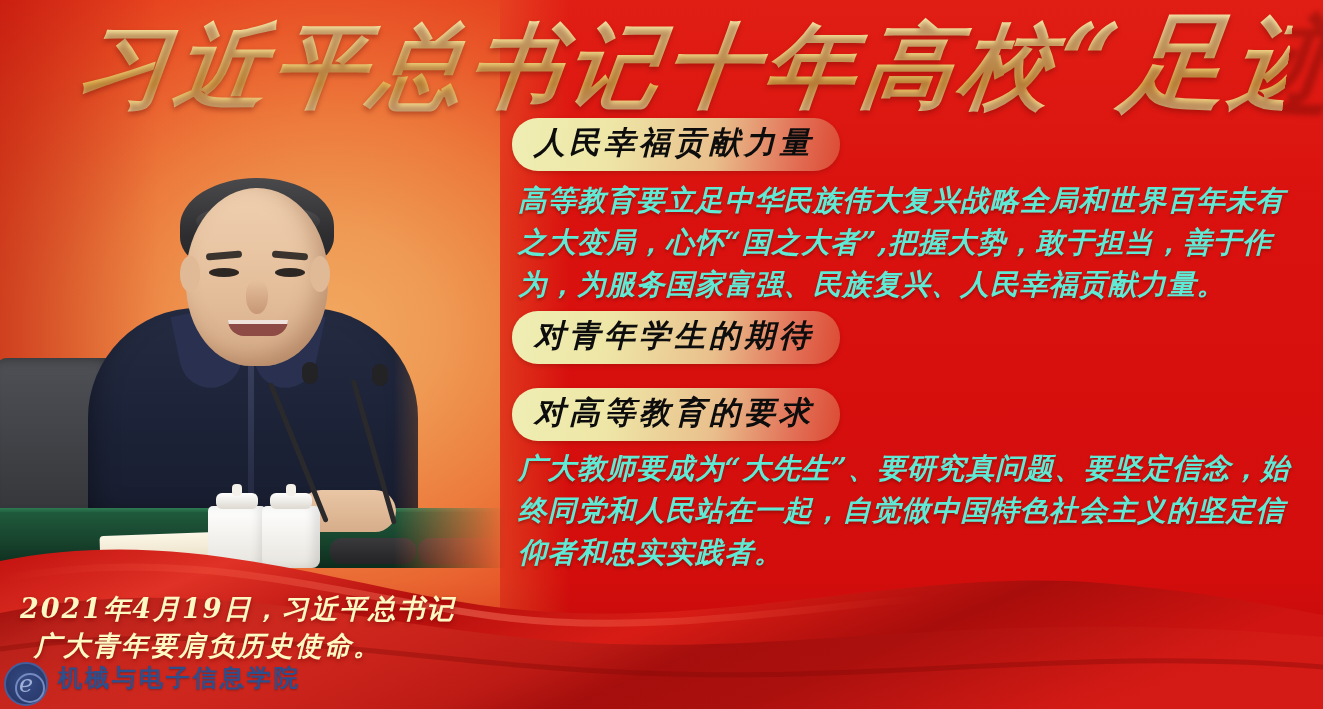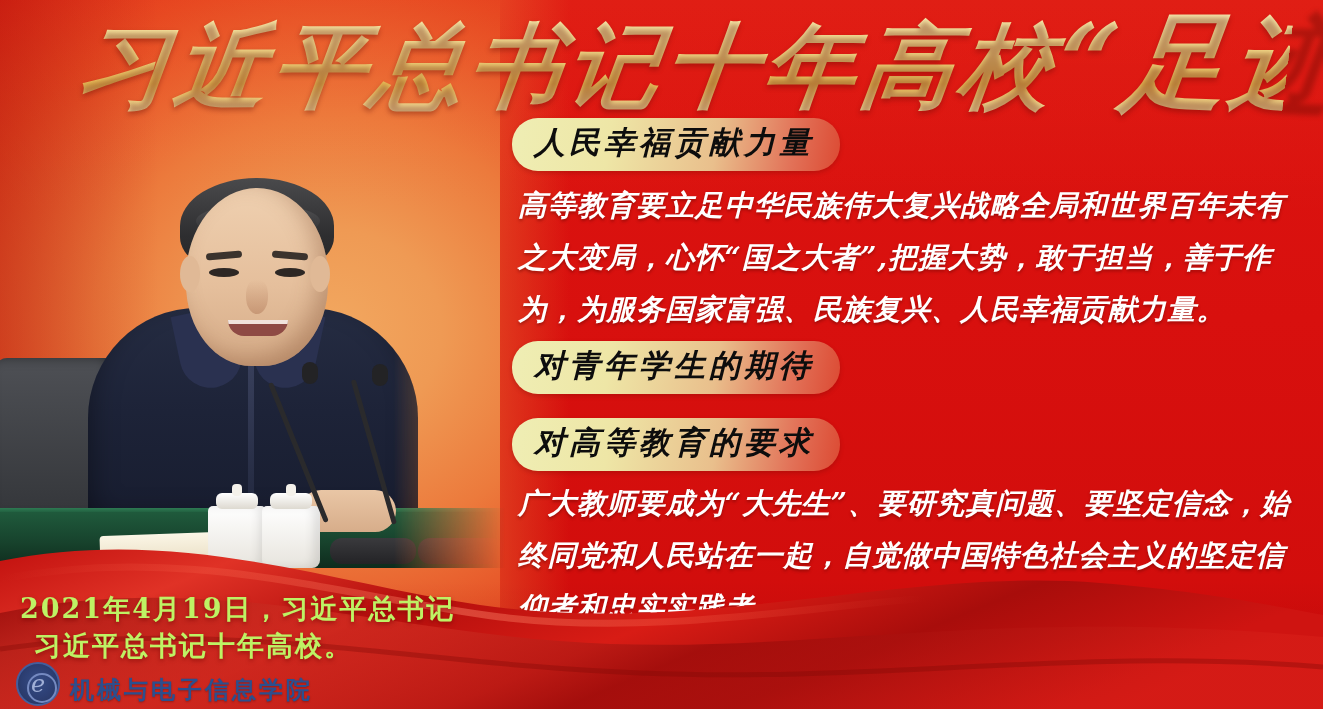--- a/index.html
+++ b/index.html
@@ -225,23 +225,23 @@
     white-space: nowrap;
     box-shadow: 0 2px 4px rgba(90,10,0,.25);
   }
   .para {
     margin: 6px 0 0 6px;
     width: 790px;
     font-family: "DejaVu Serif", "Liberation Serif", serif;
     font-size: 28.5px;
     font-weight: 700;
     font-style: italic;
-    line-height: 52px;
+    line-height: 42px;
     letter-spacing: 1px;
-    color: #ffffff;
+    color: #5eead4;
     text-shadow: 0 2px 3px rgba(90,6,0,.45);
   }
   .sec1 .para { margin-top: 8px; }
   .sec2 { }
   .sec3 { margin-top: 24px; }
 
   
   .ribbon {
     position: absolute;
     left: 0; bottom: 0;
@@ -251,33 +251,34 @@
   .ribbon svg { display:block; width:100%; height:100%; }
 
   
   .caption {
     position: absolute;
     left: 20px; top: 590px;
     width: 470px;
     font-family: "DejaVu Serif", "Liberation Serif", serif;
     font-size: 27px;
     font-weight: 700;
+    font-style: italic;
     line-height: 37px;
     letter-spacing: 2px;
-    color: #bef264;
+    color: #fef9c3;
     text-shadow: 0 2px 4px rgba(110,0,0,.55);
   }
   .caption .line2 { display:block; padding-left: 14px; }
 
   
   .logo-row {
     position: absolute;
-    left: 16px; top: 662px;
+    left: 4px; top: 662px;
     display: flex;
-    align-items: flex-end;
+    align-items: flex-start;
     gap: 10px;
   }
   .logo-mark {
     width: 44px; height: 44px;
     border-radius: 50%;
     background: radial-gradient(circle at 50% 45%, #2a4f8f 0%, #20417a 55%, #17315d 100%);
     border: 2px solid #3a63a8;
     position: relative;
     flex: 0 0 auto;
     opacity: .92;
@@ -391,21 +392,21 @@
       </defs>
       <path d="M0,52 C180,16 330,74 480,96 C700,128 900,58 1100,74 C1200,82 1270,96 1323,106 L1323,200 L0,200 Z" fill="url(#silkA)"></path>
       <path d="M0,104 C200,62 370,118 560,132 C790,150 980,96 1323,128 L1323,200 L0,200 Z" fill="url(#silkB)"></path>
       <path d="M0,70 C190,34 340,88 500,108 C710,134 910,70 1110,86 C1210,94 1275,106 1323,114" fill="none" stroke="url(#silkHi)" stroke-width="7"></path>
       <path d="M0,140 C220,108 420,156 640,164 C880,174 1080,138 1323,158" fill="none" stroke="#7d0807" stroke-opacity=".35" stroke-width="5"></path>
     </svg>
   </div>
 
   <div class="caption">
     <span>2021年4月19日，习近平总书记</span>
-    <span class="line2">习近平总书记十年高校。</span>
+    <span class="line2">广大青年要肩负历史使命。</span>
   </div>
 
   <div class="logo-row">
     <span class="logo-mark"></span>
     <span class="logo-text">机械与电子信息学院</span>
   </div>
 
 </div>
 
 </body></html>

